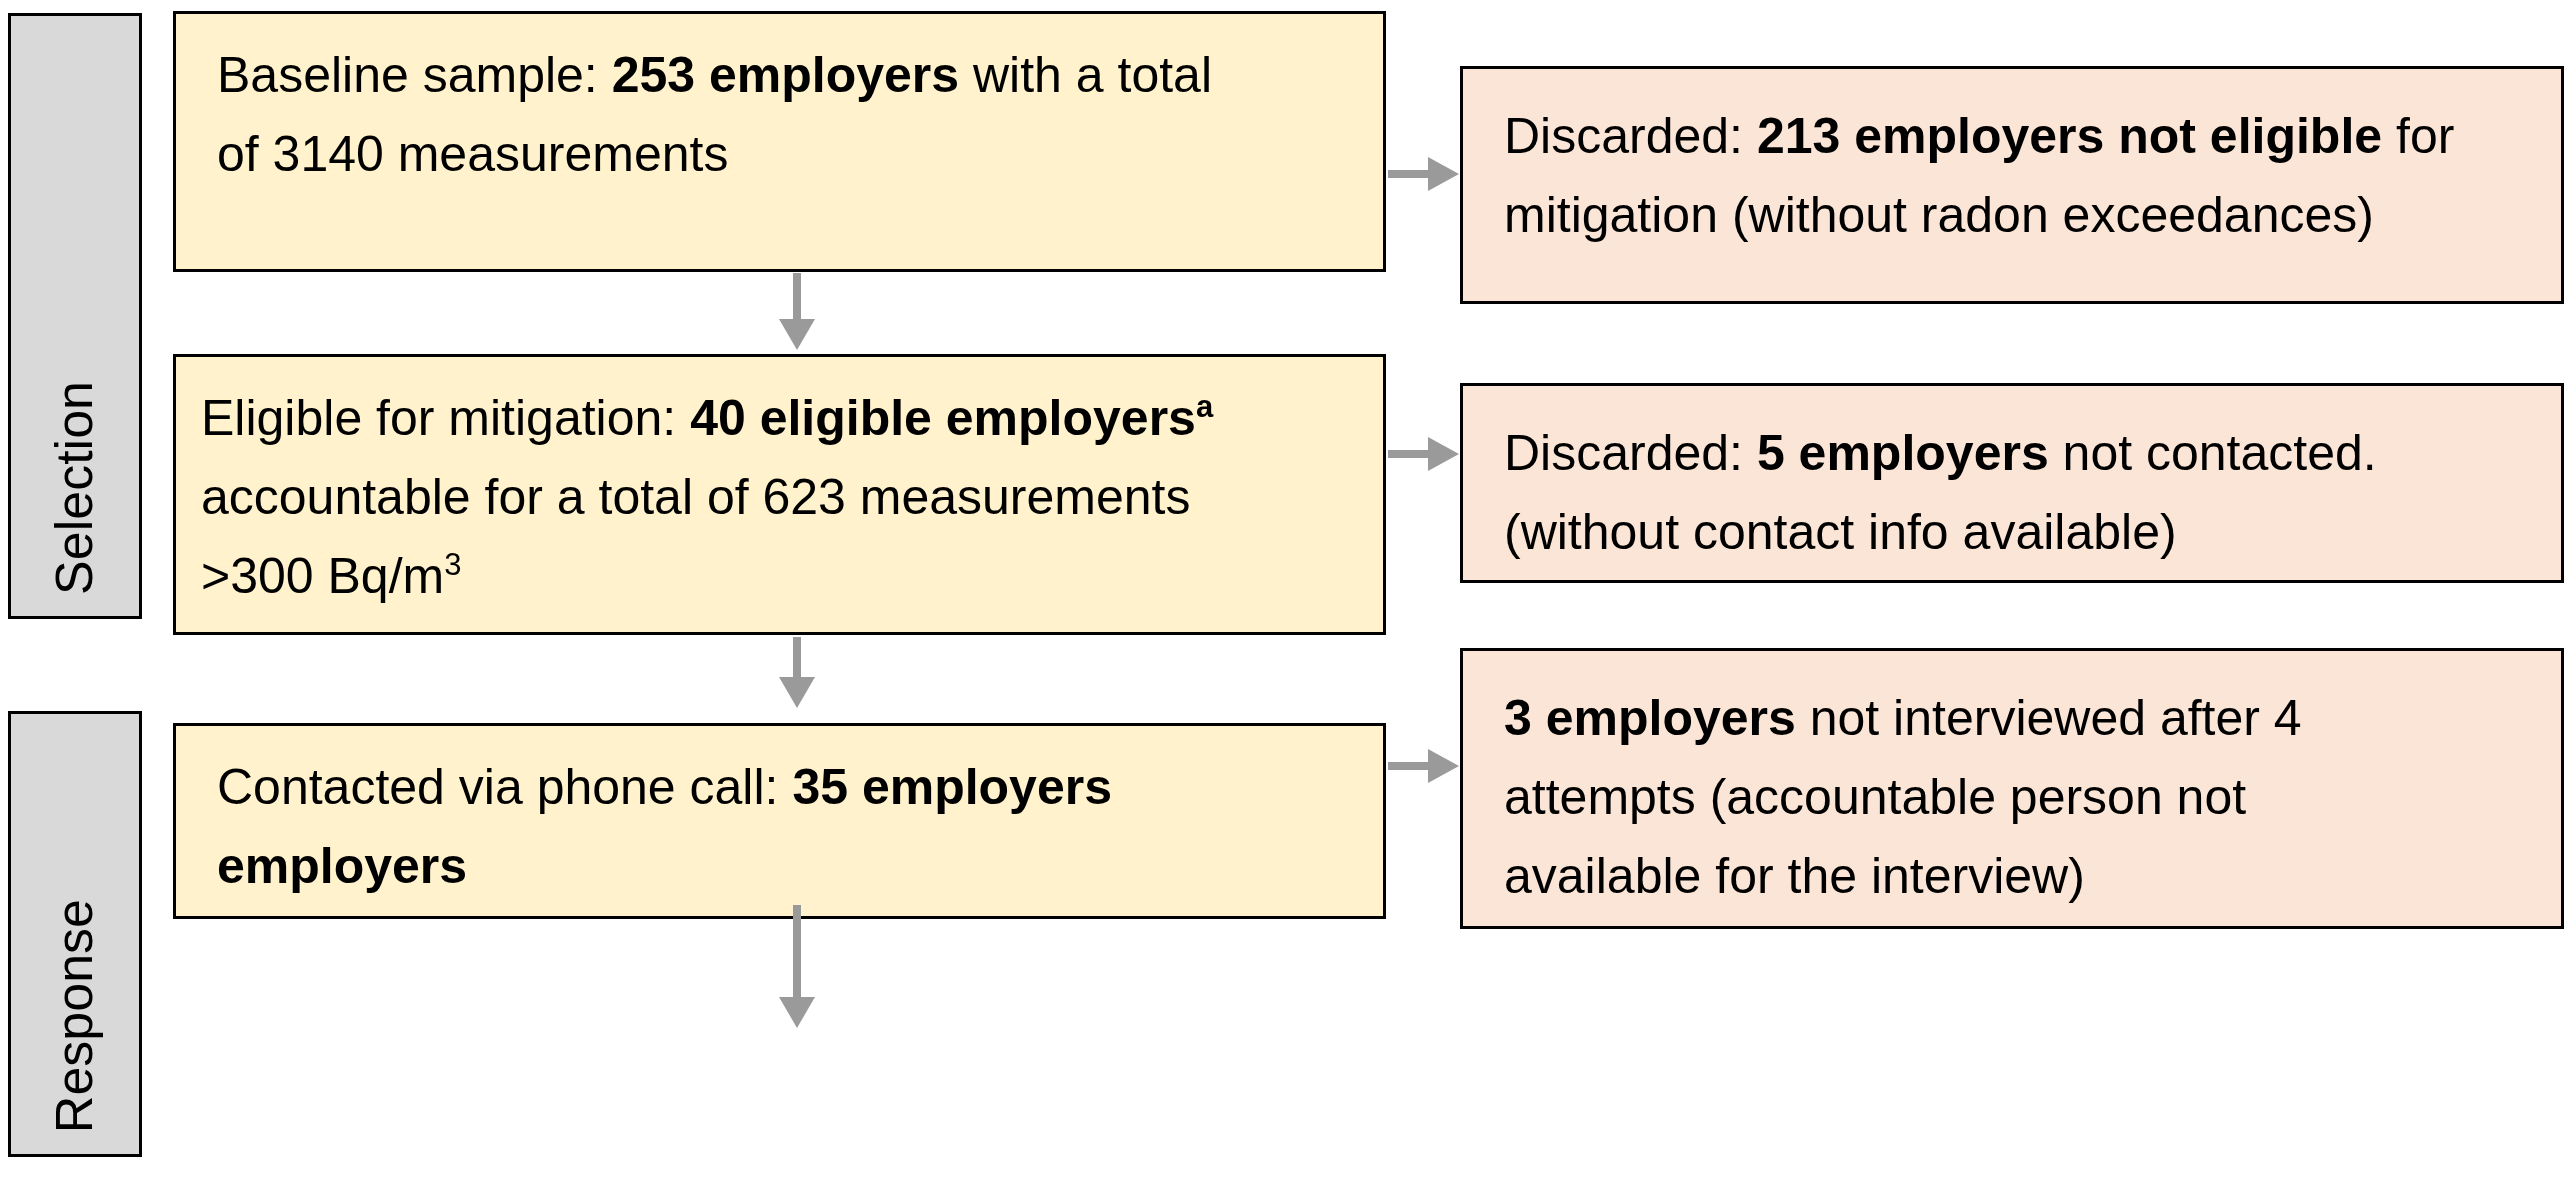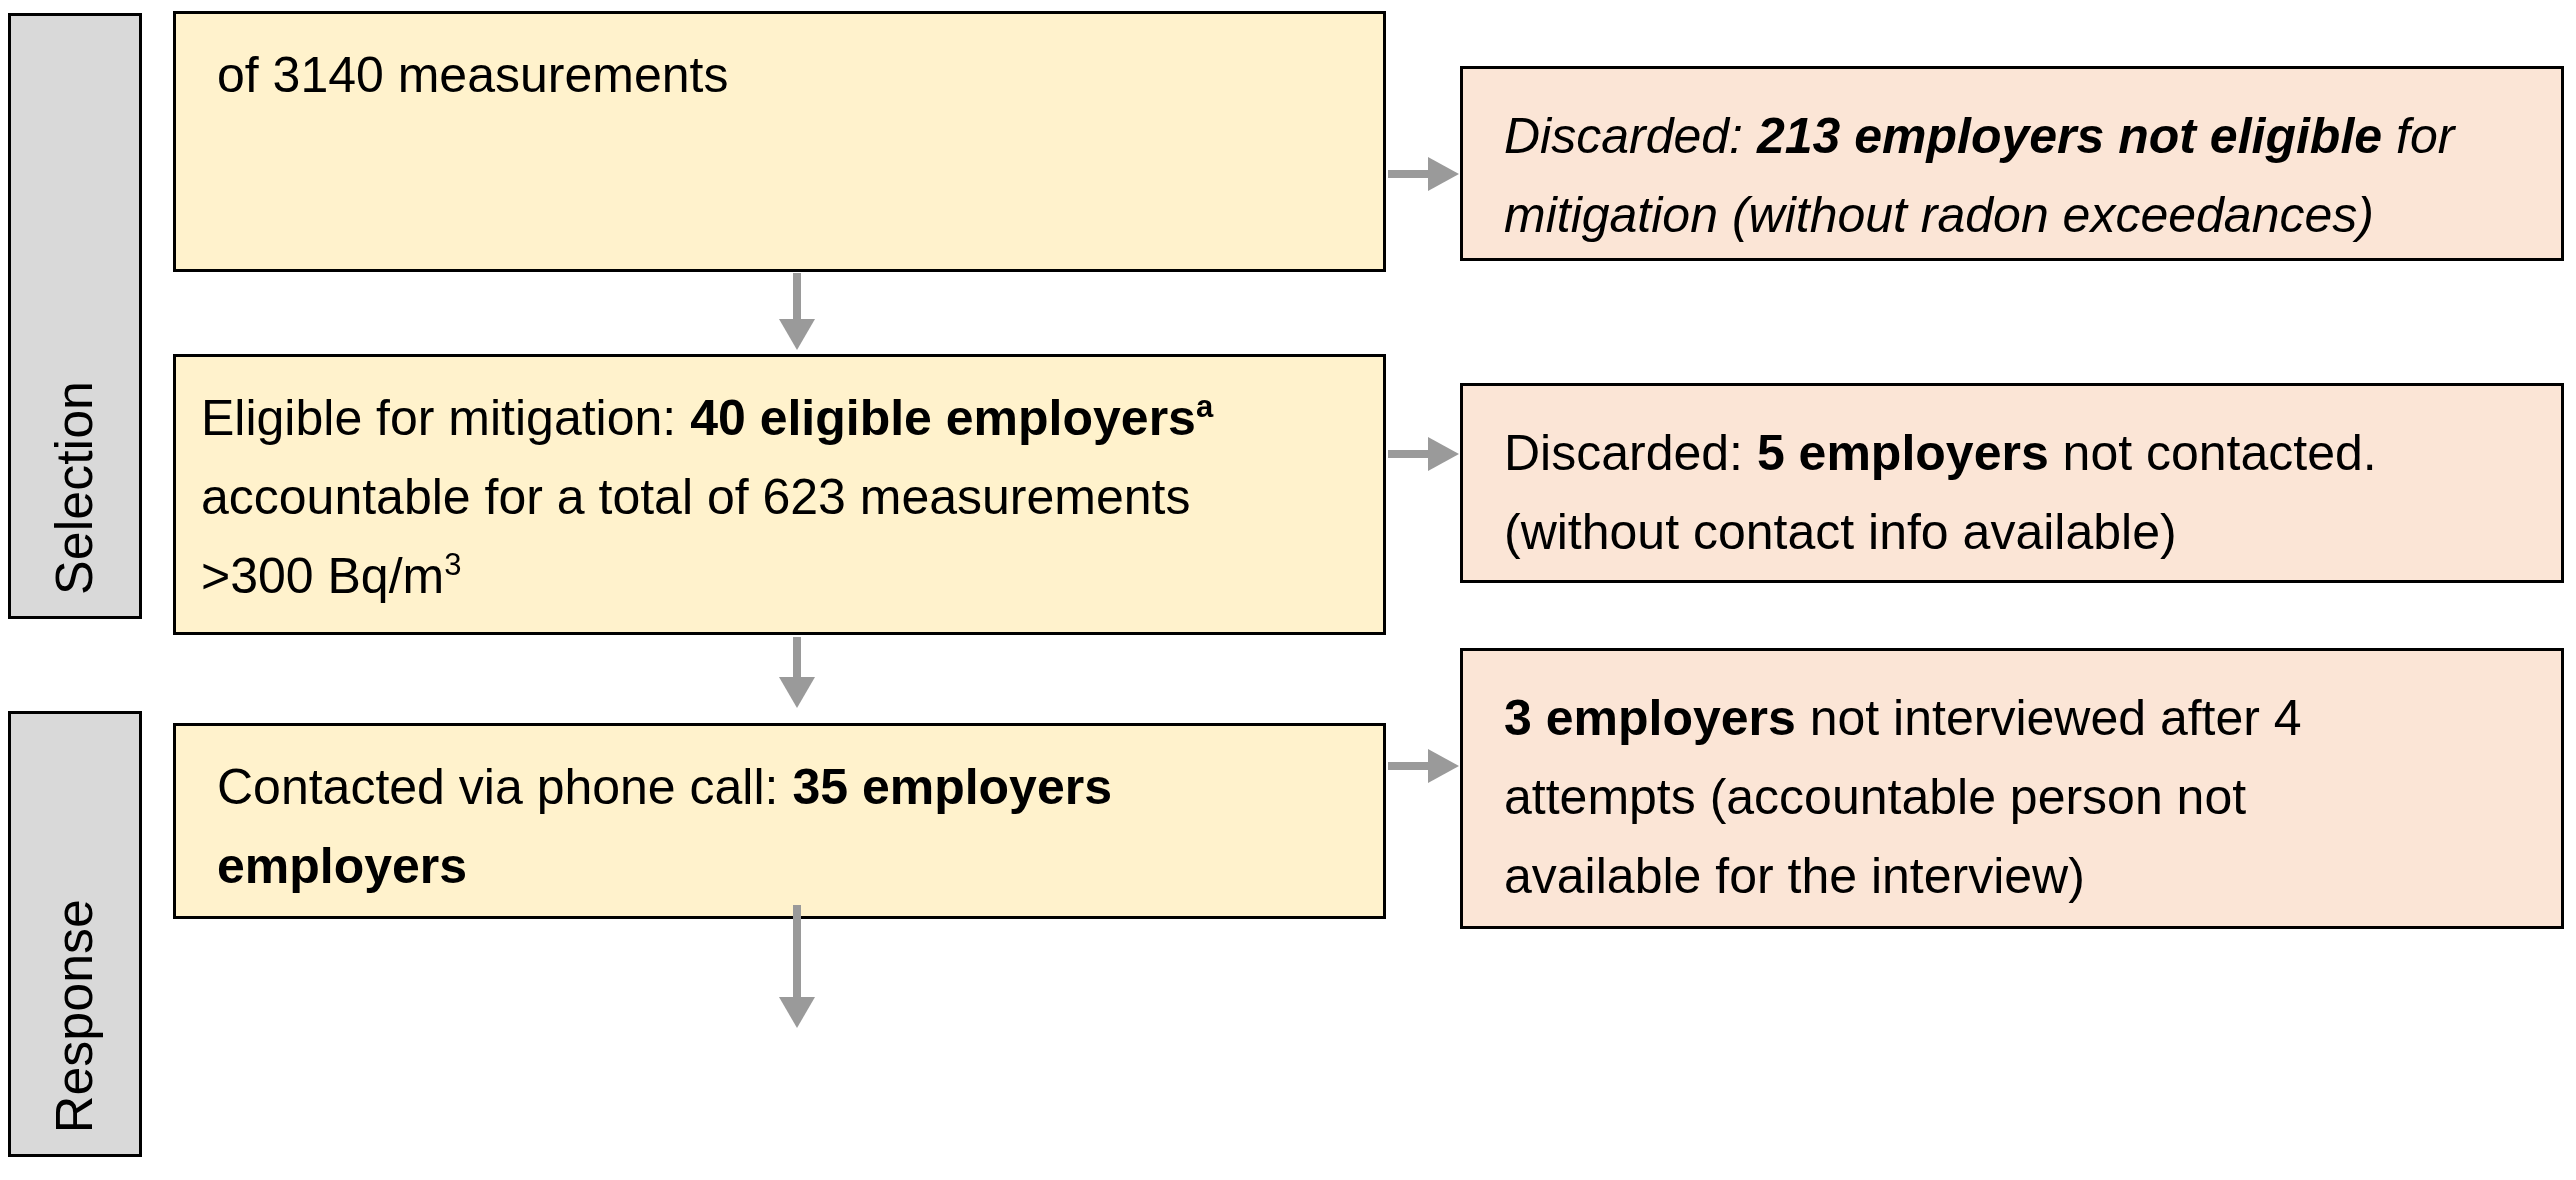--- a/index.html
+++ b/index.html
@@ -75,36 +75,37 @@
 <div id="diagram">
 
   <div class="stage-box" style="left:7.9px; top:12.6px; width:134px; height:606px;">
     <span class="vtext">Selection</span>
   </div>
   <div class="stage-box" style="left:7.9px; top:711px; width:134px; height:446px;">
     <span class="vtext">Response</span>
   </div>
 
   <div class="box main-box" style="left:173px; top:11px; width:1213px; height:261px;">
+      <div class="line"><span>Baseline sample: </span><span class="b">253 employers</span><span> with a total</span></div>
       <div class="line"><span>of 3140 measurements</span></div>
     </div>
 
   <div class="box main-box" style="left:173px; top:354px; width:1213px; height:281px;padding-left:25px;">
       <div class="line"><span>Eligible for mitigation: </span><span class="b">40 eligible employers</span><sup class="b">a</sup></div>
       <div class="line"><span>accountable for a total of 623 measurements</span></div>
       <div class="line"><span>&gt;300 Bq/m</span><sup>3</sup></div>
     </div>
 
   <div class="box main-box" style="left:173px; top:707px; width:1213px; height:196px;margin-top:16px;">
       <div class="line"><span>Contacted via phone call: </span><span class="b">35 employers</span></div>
       <div class="line"><span class="b">employers</span></div>
     </div>
 
 
-  <div class="box side-box" style="left:1460px; top:66px; width:1104px; height:195px;font-style:italic;">
+  <div class="box side-box" style="left:1460px; top:66px; width:1104px; height:238px;">
       <div class="line"><span>Discarded: </span><span class="b">213 employers not eligible</span><span> for</span></div>
       <div class="line"><span>mitigation (without radon exceedances)</span></div>
     </div>
 
   <div class="box side-box" style="left:1460px; top:371px; width:1104px; height:200px;margin-top:12px;">
       <div class="line"><span>Discarded: </span><span class="b">5 employers</span><span> not contacted.</span></div>
       <div class="line"><span>(without contact info available)</span></div>
     </div>
 
   <div class="box side-box" style="left:1460px; top:648px; width:1104px; height:281px;">

